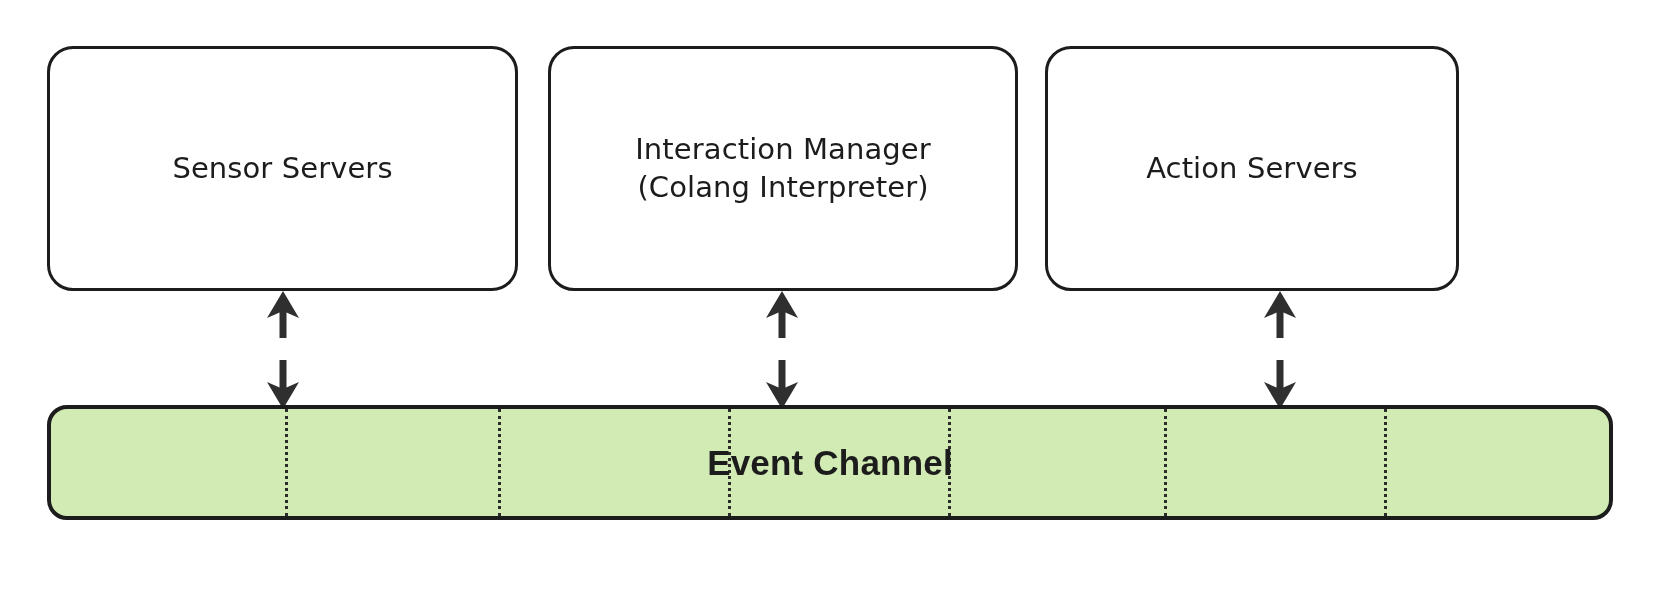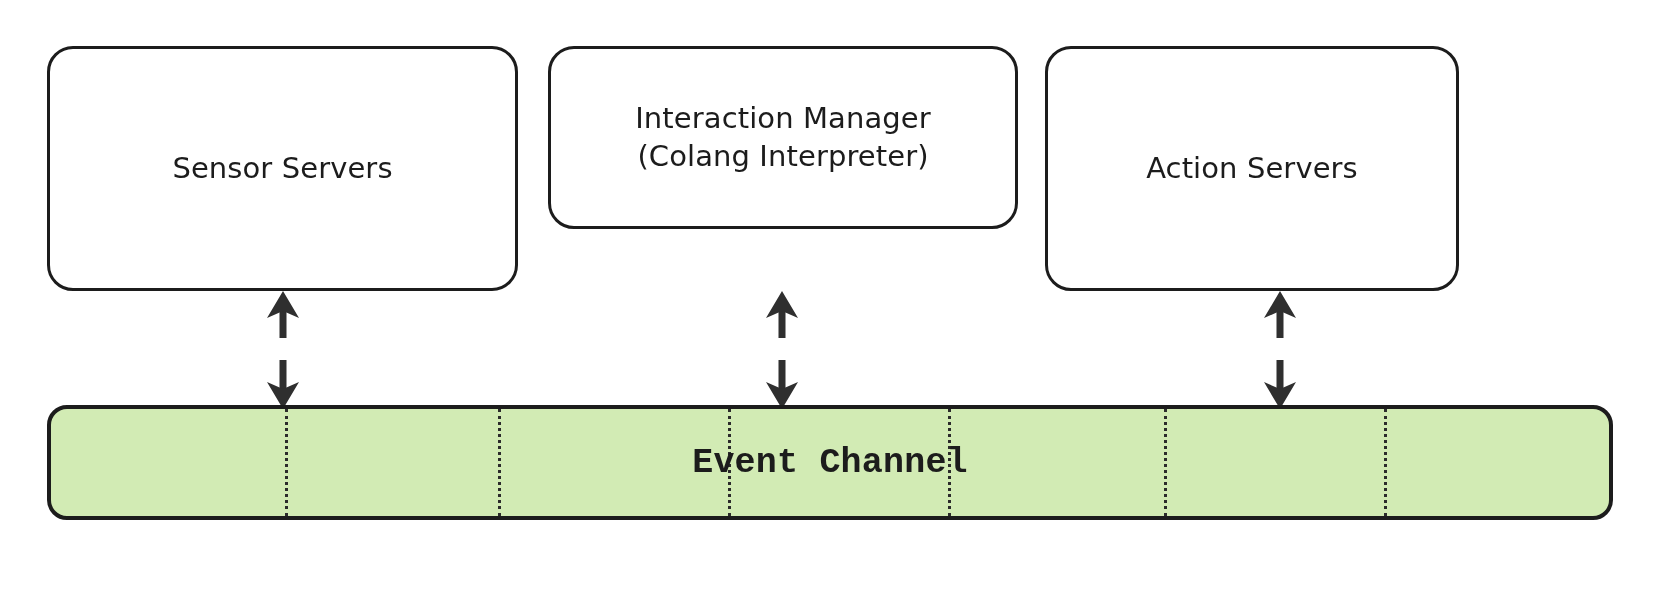--- a/index.html
+++ b/index.html
@@ -31,21 +31,21 @@
   .node-label {
     font-family: "DejaVu Sans", sans-serif;
     font-size: 29px;
     line-height: 1.28;
     color: #1c1c1c;
     font-weight: 400;
     letter-spacing: 0.1px;
     white-space: pre-line;
   }
   #box-sensor  { left: 47px;   top: 46px;  width: 471px; height: 245px; }
-  #box-manager { left: 548px;  top: 46px;  width: 470px; height: 183px; }
+  #box-manager { left: 548px;  top: 46px;  width: 470px; height: 245px; }
   #box-action  { left: 1045px; top: 46px;  width: 414px; height: 245px; }
 
   .connector {
     position: absolute;
     width: 52px;
     height: 118px;
   }
   #conn-sensor  { left: 257px;  top: 291px; }
   #conn-manager { left: 756px;  top: 291px; }
   #conn-action  { left: 1254px; top: 291px; }
@@ -69,21 +69,21 @@
     width: 0;
     border-left: 3px dotted #2b2b2b;
   }
   #channel-label {
     position: absolute;
     left: 0;
     right: 0;
     top: 50%;
     transform: translateY(-50%);
     text-align: center;
-    font-family: Liberation Mono, monospace;
+    font-family: Liberation Sans, sans-serif;
     font-size: 35px;
     font-weight: bold;
     color: #1c1c1c;
     letter-spacing: 0.2px;
     z-index: 3;
   }
 </style>
 </head>
 <body>
 

